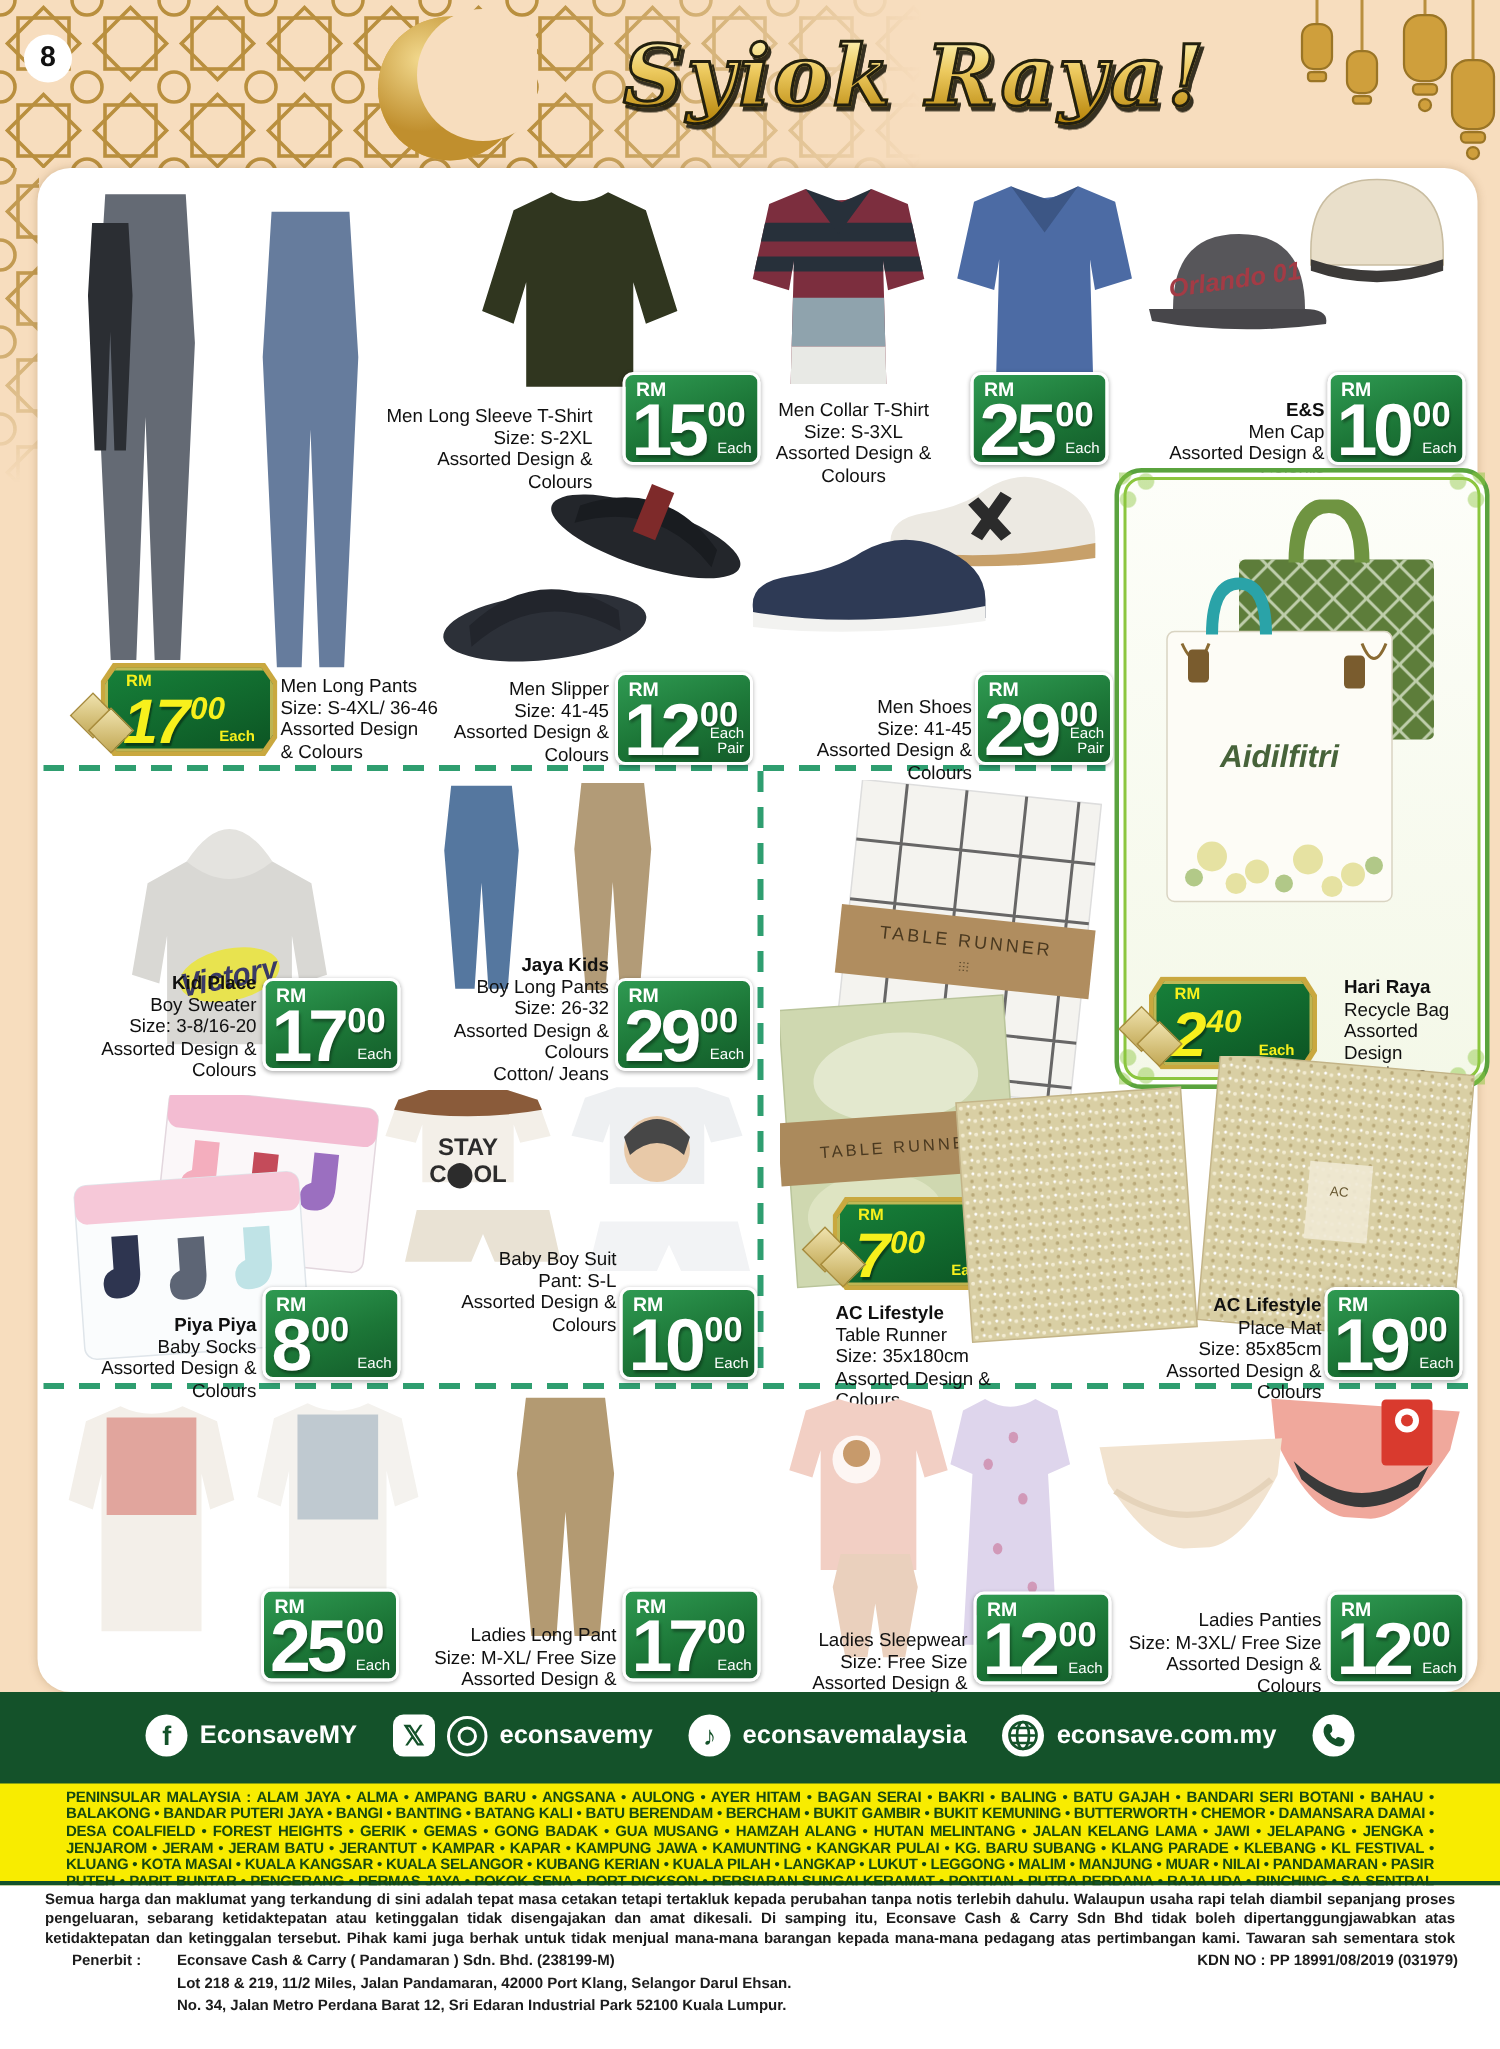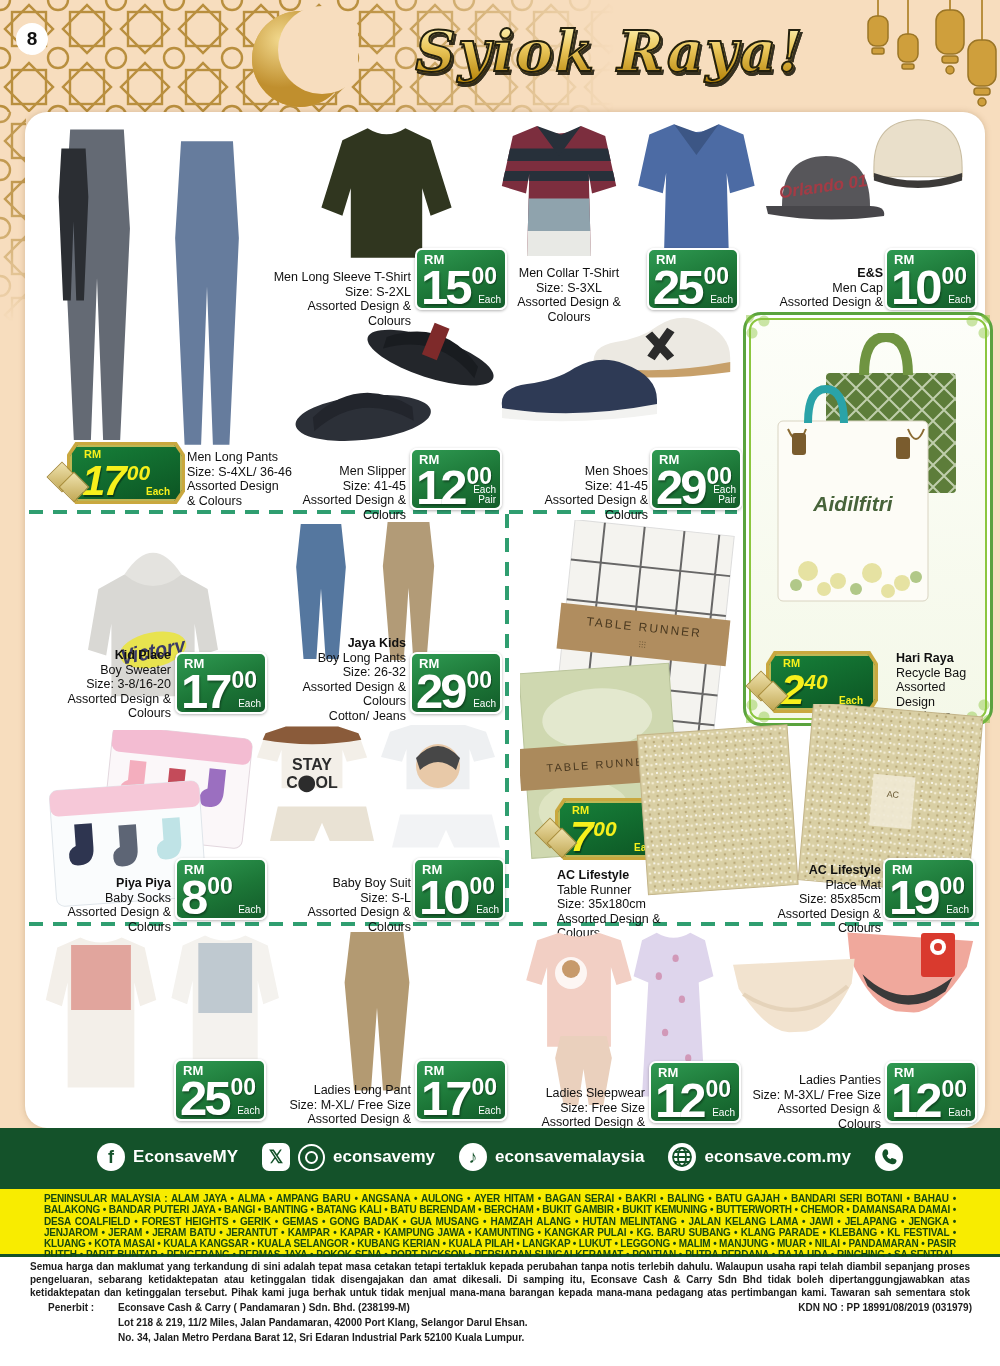--- a/index.html
+++ b/index.html
@@ -209,21 +209,21 @@
         <span>&amp; Colours</span>
     </div>
 
     <div class="ph" style="left:268px;top:4px;width:180px;height:150px;">
       <svg width="180" height="150" viewBox="0 0 180 150">
           <g transform="translate(20,5) scale(1.05,1.2)">
             <use href="#sh-shirtL" fill="#30361f"></use>
           </g>
         </svg>
     </div>
-    <div class="plabel" style="left:238px;top:158px;width:148px;text-align:right;">
+    <div class="plabel" style="left:222px;top:158px;width:148px;text-align:right;">
       <span>Men Long Sleeve T-Shirt</span>
       <span>Size: S-2XL</span>
         <span>Assorted Design &amp; Colours</span>
     </div>
     <div class="tag" style="left:390px;top:136px;">
       <span class="rm">RM</span>
       <span class="num">
           <span class="amt">15</span>
           <span class="cents">00</span>
         </span>
@@ -298,21 +298,21 @@
             <ellipse cx="70" cy="48" rx="66" ry="20" fill="#23262b"></ellipse>
             <path d="M22 42 Q70 6 118 42 L118 54 Q70 22 22 54 Z" fill="#191c20"></path>
             <rect x="62" y="14" width="16" height="34" fill="#7e2a2a" transform="rotate(4 70 30)"></rect>
           </g>
         <g transform="translate(0,46) rotate(-6 70 60)">
             <ellipse cx="70" cy="62" rx="68" ry="22" fill="#2c3038"></ellipse>
             <path d="M20 56 Q70 18 120 56 L120 70 Q70 34 20 70 Z" fill="#22252c"></path>
           </g>
       </svg>
     </div>
-    <div class="plabel" style="left:233px;top:352px;width:148px;">
+    <div class="plabel" style="left:233px;top:340px;width:148px;">
       <span>Men Slipper</span>
       <span>Size: 41-45</span>
         <span>Assorted Design &amp; Colours</span>
     </div>
     <div class="tag" style="left:385px;top:336px;">
       <span class="rm">RM</span>
       <span class="num">
           <span class="amt">12</span>
           <span class="cents">00</span>
         </span>
@@ -595,23 +595,23 @@
         <g transform="translate(128,0) scale(1.5,1.15)">
             <use href="#sh-bshirt" fill="#eef0f2"></use>
           </g>
         <circle cx="188" cy="48" r="22" fill="#e8c9a8"></circle>
           <path d="M166 40 Q188 16 210 40 L206 52 Q188 36 170 52 Z" fill="#474747"></path>
         <g transform="translate(142,92) scale(1.35,1.1)">
             <use href="#sh-bshort" fill="#f2f3f5"></use>
           </g>
       </svg>
     </div>
-    <div class="plabel" style="left:238px;top:764px;width:148px;">
+    <div class="plabel" style="left:238px;top:720px;width:148px;">
       <span>Baby Boy Suit</span>
-      <span>Size: S-L</span>
+      <span>Pant: S-L</span>
         <span>Assorted Design &amp; Colours</span>
     </div>
     <div class="tag" style="left:388px;top:746px;">
       <span class="rm">RM</span>
       <span class="num">
           <span class="amt">10</span>
           <span class="cents">00</span>
         </span>
       <span class="unit">Each</span>
     </div>

